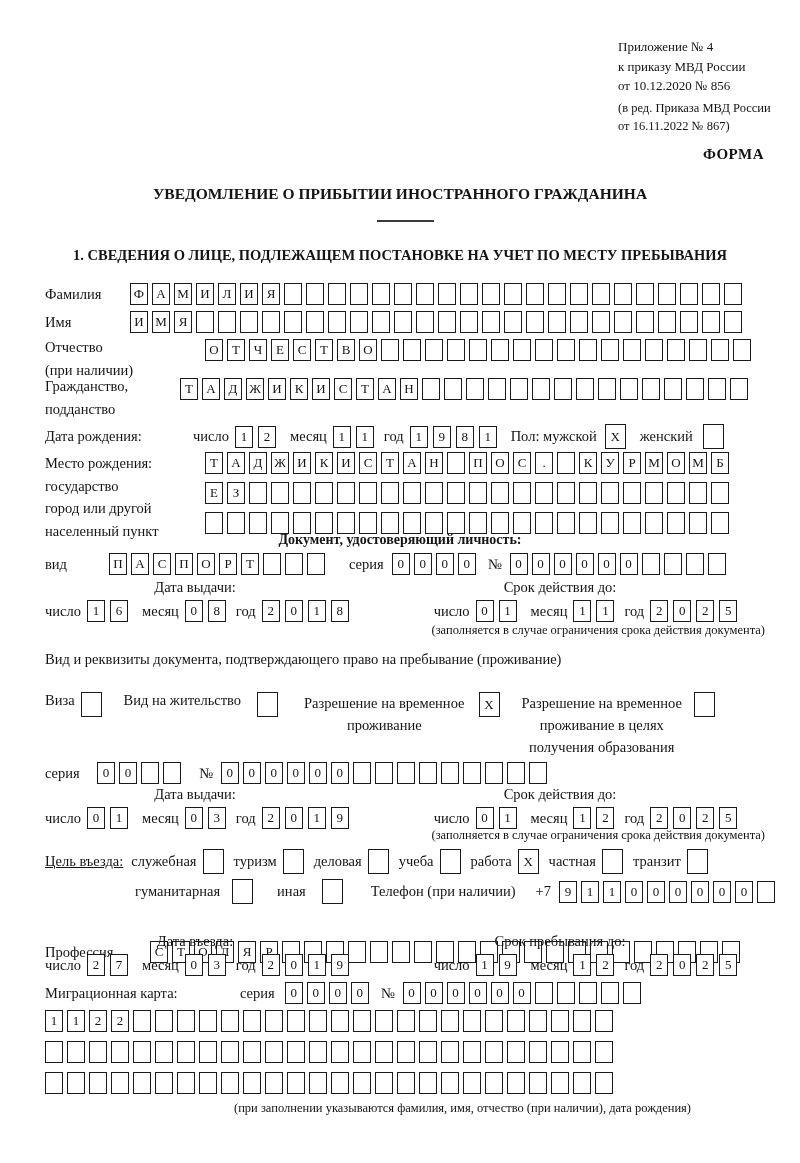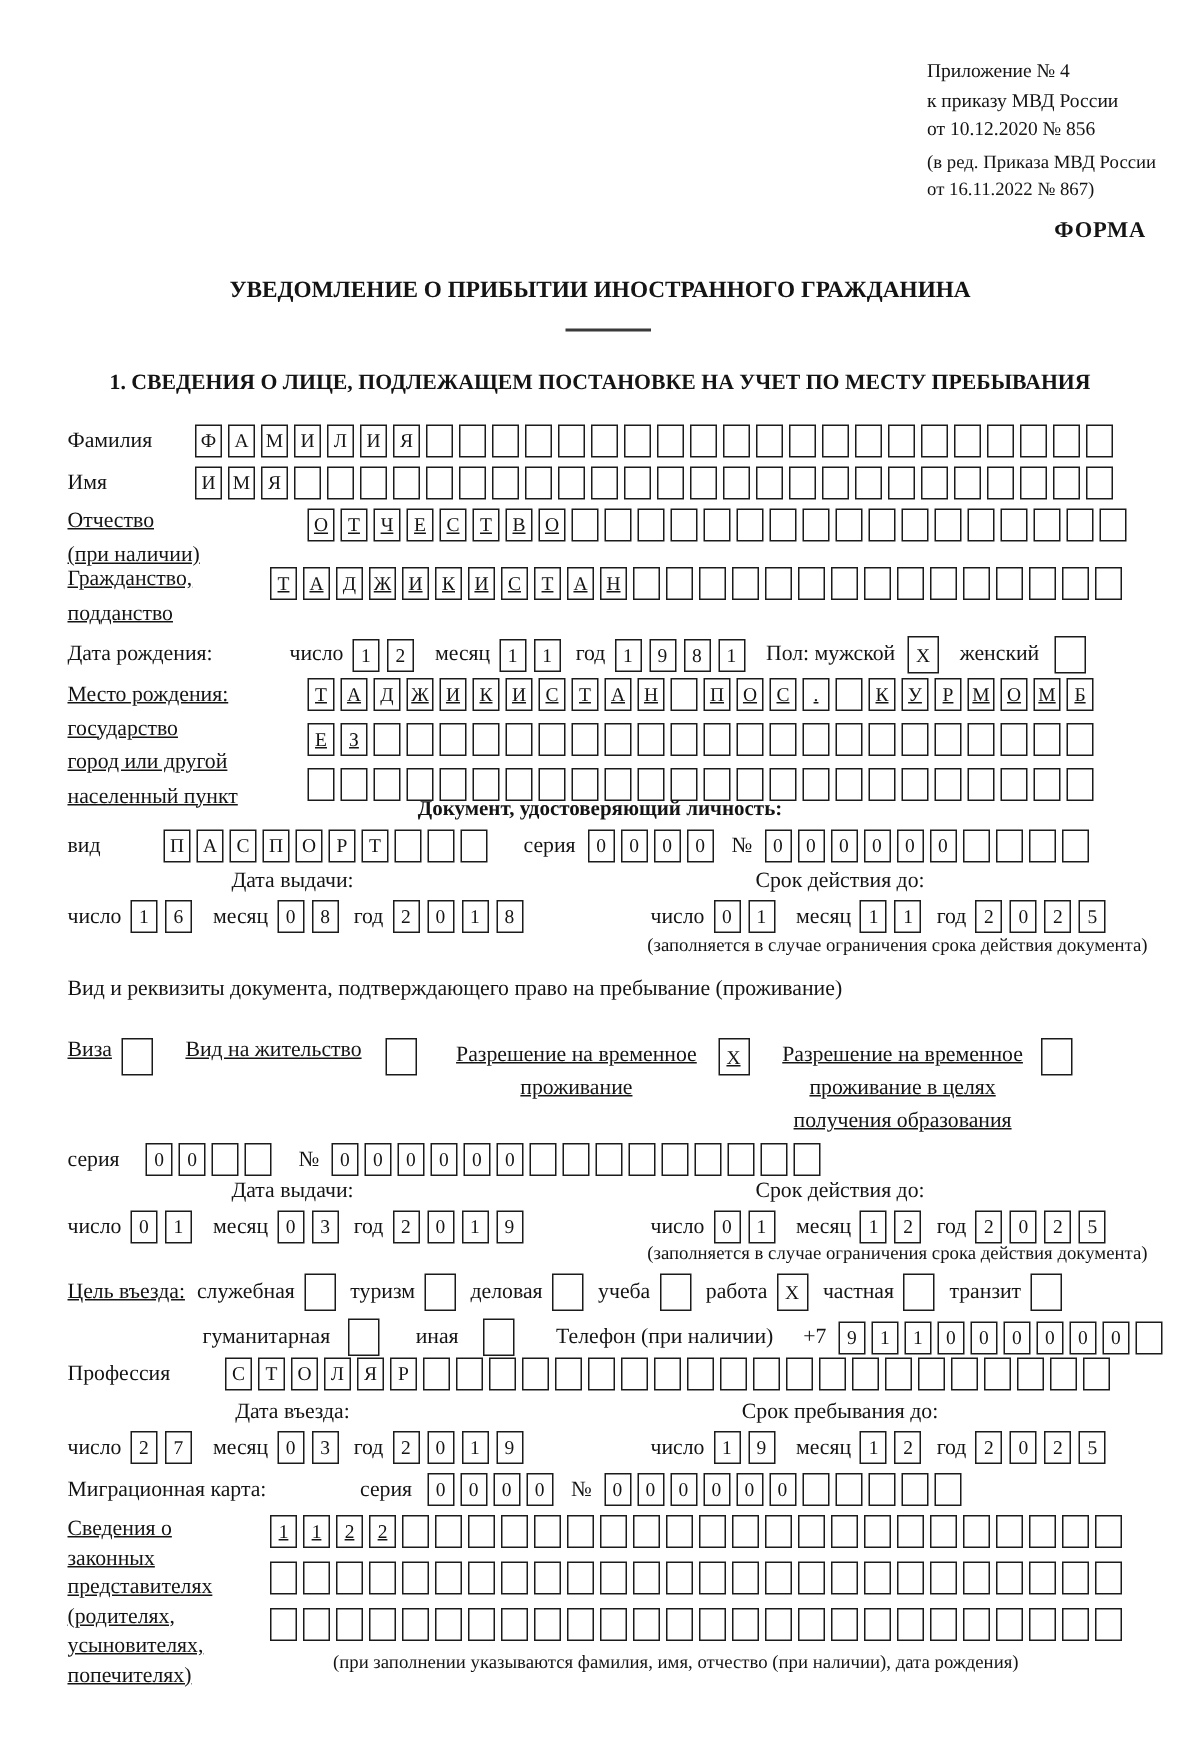--- a/index.html
+++ b/index.html
@@ -3,21 +3,21 @@
 <meta charset="utf-8">
 <style>
   html,body{margin:0;padding:0;background:#fff;}
   .page{position:relative;width:800px;height:1163px;background:#ffffff;overflow:hidden;
         font-family:"Liberation Serif","DejaVu Serif",serif;color:#141414;}
   .abs{position:absolute;}
   .b{font-weight:bold;}
   .lbl{font-size:14.5px;}
   .sm{font-size:12.5px;}
   .row{display:flex;align-items:center;}
-  .rowt{display:flex;align-items:flex-start;text-decoration:underline;}
+  .rowt{display:flex;align-items:flex-start;}
   .cells{display:flex;gap:4px;}
   .cells.g5{gap:5px;}
   .cell{flex:none;width:16px;height:20px;border:1.6px solid #1b1b1b;display:flex;
         align-items:center;justify-content:center;font-size:13px;background:#fff;}
   .cells.big .cell{width:19px;height:23px;}
   .labelcol{flex:none;}
   .dheads{display:flex;font-size:14.5px;}
   .dh1{width:300px;text-align:center;}
   .dh2{width:310px;text-align:center;margin-left:60px;}
   .drow{display:flex;align-items:center;margin-top:4px;}
@@ -568,21 +568,21 @@
         <span class="cell">0</span>
         <span class="cell">0</span>
         <span class="cell">0</span>
         <span class="cell">0</span>
         <span class="cell">0</span>
         <span class="cell">0</span>
         <span class="cell"></span>
       </span>
   </div>
 
-  <div class="abs row" style="left:45px;top:905px;">
+  <div class="abs row" style="left:45px;top:941px;">
     <span class="lbl labelcol" style="width:105px;">Профессия</span>
     <span class="cells">
         <span class="cell">С</span>
         <span class="cell">Т</span>
         <span class="cell">О</span>
         <span class="cell">Л</span>
         <span class="cell">Я</span>
         <span class="cell">Р</span>
         <span class="cell"></span>
         <span class="cell"></span>
@@ -674,28 +674,20 @@
         <span class="cell">0</span>
         <span class="cell"></span>
         <span class="cell"></span>
         <span class="cell"></span>
         <span class="cell"></span>
         <span class="cell"></span>
       </span>
   </div>
 
   <div class="abs rowt" style="left:45px;top:1010px;">
-    <span class="labelcol" style="width:135px;line-height:19.5px;font-size:14.5px;">
-      <div>Сведения о</div>
-      <div>законных</div>
-      <div>представителях</div>
-      <div>(родителях,</div>
-      <div>усыновителях,</div>
-      <div>попечителях)</div>
-    </span>
     <span>
       <div class="cells">
           <span class="cell">1</span>
           <span class="cell">1</span>
           <span class="cell">2</span>
           <span class="cell">2</span>
           <span class="cell"></span>
           <span class="cell"></span>
           <span class="cell"></span>
           <span class="cell"></span>
@@ -770,15 +762,15 @@
           <span class="cell"></span>
           <span class="cell"></span>
           <span class="cell"></span>
           <span class="cell"></span>
           <span class="cell"></span>
           <span class="cell"></span>
         </div>
     </span>
   </div>
 
-  <div class="abs sm" style="left:222px;top:1101px;">(при заполнении указываются фамилия, имя, отчество (при наличии), дата рождения)</div>
+  <div class="abs sm" style="left:234px;top:1101px;">(при заполнении указываются фамилия, имя, отчество (при наличии), дата рождения)</div>
 
 </div>
 
 </body></html>

